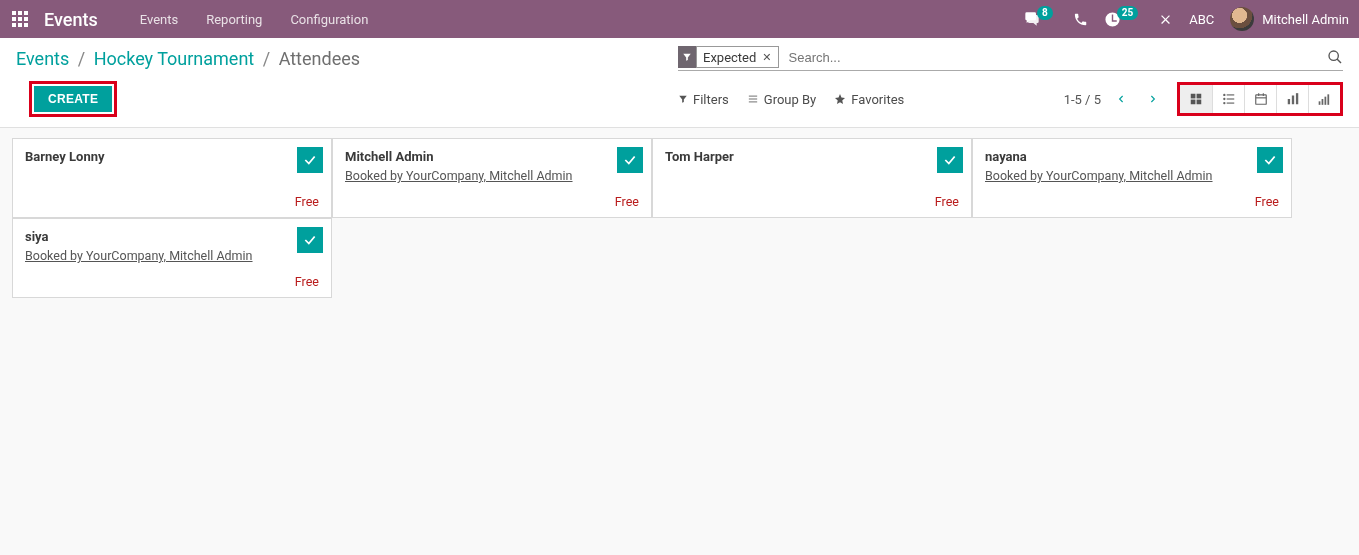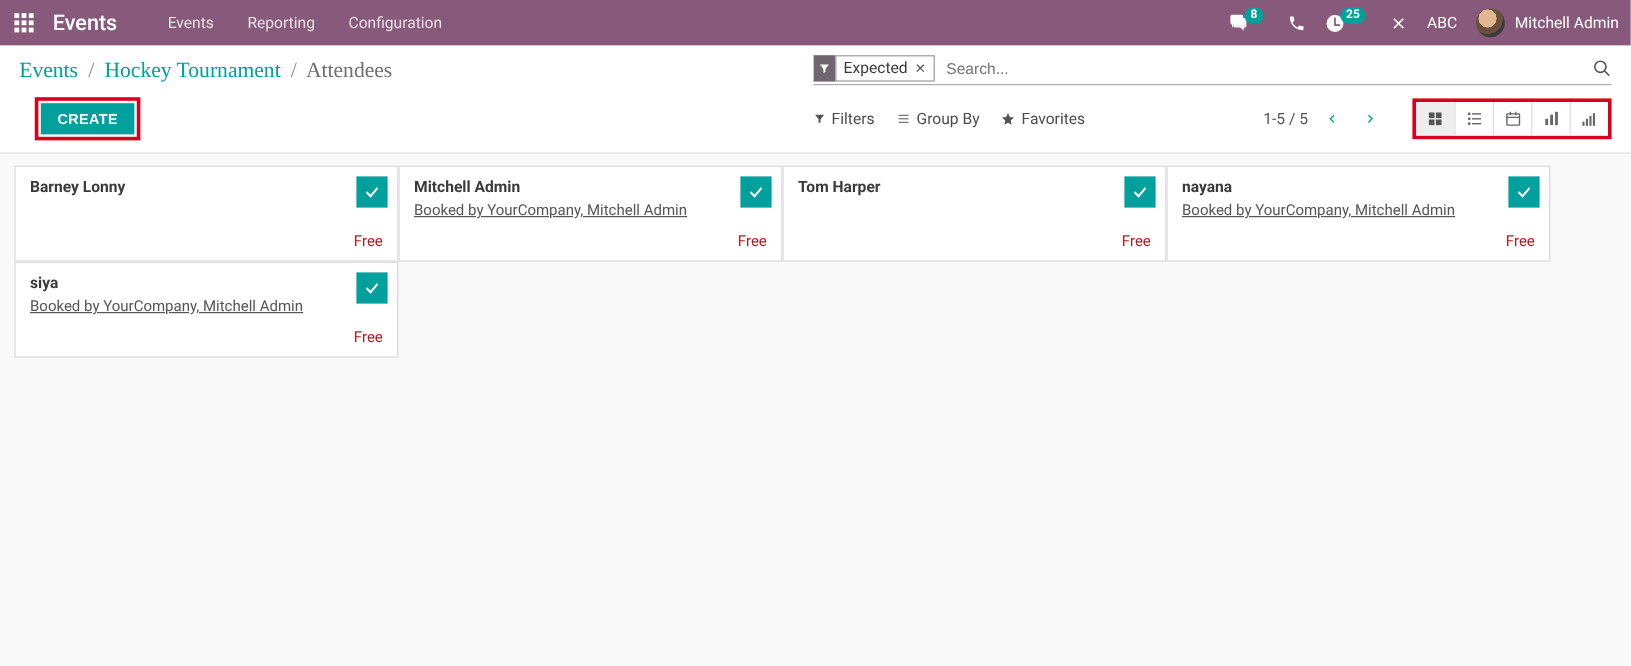--- a/index.html
+++ b/index.html
@@ -12,34 +12,34 @@
   .topnav .menu { display: flex; gap: 0; }
   .topnav .menu a { color: #e9e1e6; padding: 10px 14px; font-size: 13px; text-decoration: none; cursor: pointer; }
   .topnav .right { margin-left: auto; display: flex; align-items: center; gap: 16px; }
   .badge { background: #00a09d; color: #fff; font-size: 10px; padding: 0 5px; border-radius: 8px; line-height: 14px; font-weight: 700; position: relative; top: -6px; left: -4px;}
   .icon-wrap { position: relative; display: inline-flex; align-items: center; cursor: pointer; }
   .avatar { width: 24px; height: 24px; border-radius: 50%; background: radial-gradient(circle at 40% 35%, #e0b890 0 35%, #6b4f3f 36% 60%, #3b3b3b 61% 100%); display: inline-block; }
   .username { margin-left: 2px; }
   
   .control-panel { background: #fff; border-bottom: 1px solid #e0e0e0; }
   .cp-row1 { display: flex; align-items: center; padding: 8px 16px 4px 16px; }
-  .breadcrumb { font-size: 18px; color: #6f6f6f; font-family: Liberation Serif, serif; }
+  .breadcrumb { font-size: 18px; color: #6f6f6f; }
   .breadcrumb a { color: #00a09d; text-decoration: none; cursor: pointer; }
   .breadcrumb .sep { color: #888; margin: 0 4px; }
   .search-wrap { margin-left: auto; display: flex; align-items: center; width: 665px; border-bottom: 1px solid #aaa; padding-bottom: 2px; position: relative; }
   .chip-container { display: flex; align-items: center; }
   .chip-funnel { background: #6f666f; color: #fff; width: 18px; height: 22px; display: inline-flex; align-items: center; justify-content: center; font-size: 10px; }
   .chip { border: 1px solid #999; height: 22px; display: inline-flex; align-items: center; padding: 0 6px; font-size: 13px; color: #3a3a3a; cursor: pointer; margin-right: 6px;}
   .chip .x { margin-left: 6px; color: #555; font-size: 11px; }
   .search-input { border: none; outline: none; flex: 1; font-size: 13px; padding: 2px 4px; color: #666; }
   .search-icon { color: #555; font-size: 15px; cursor: pointer; }
   .cp-row2 { display: flex; align-items: center; padding: 6px 16px 10px 16px; }
   .create-wrap { border: 3px solid #d9001b; padding: 2px; display: inline-block; margin-left: 13px; }
   .create-btn { background: #00a09d; color: #fff; border: none; padding: 6px 14px; font-size: 12px; font-weight: 600; letter-spacing: 0.3px; cursor: pointer; }
-  .cp-right { margin-left: auto; display: flex; align-items: center; gap: 11px; width: 665px; justify-content: flex-start; }
+  .cp-right { margin-left: auto; display: flex; align-items: center; gap: 0; width: 665px; justify-content: flex-start; }
   .filter-group { display: flex; gap: 18px; }
   .filter-item { display: inline-flex; align-items: center; gap: 5px; color: #4c4c4c; font-size: 13px; cursor: pointer; }
   .pager { margin-left: auto; display: flex; align-items: center; gap: 10px; color: #555; font-size: 13px; }
   .pager .arrow { color: #00a09d; cursor: pointer; padding: 4px 6px; font-size: 15px; }
   .view-switch { display: flex; border: 3px solid #d9001b; margin-left: 14px; }
   .view-btn { width: 32px; height: 28px; display: inline-flex; align-items: center; justify-content: center; border-left: 1px solid #ddd; cursor: pointer; color: #666; background: #fff;}
   .view-btn:first-child { border-left: none; }
   .view-btn.active { background: #eeeeee; color: #333; }
   
   .kanban { padding: 10px 12px; display: flex; flex-wrap: wrap; align-content: flex-start;}

